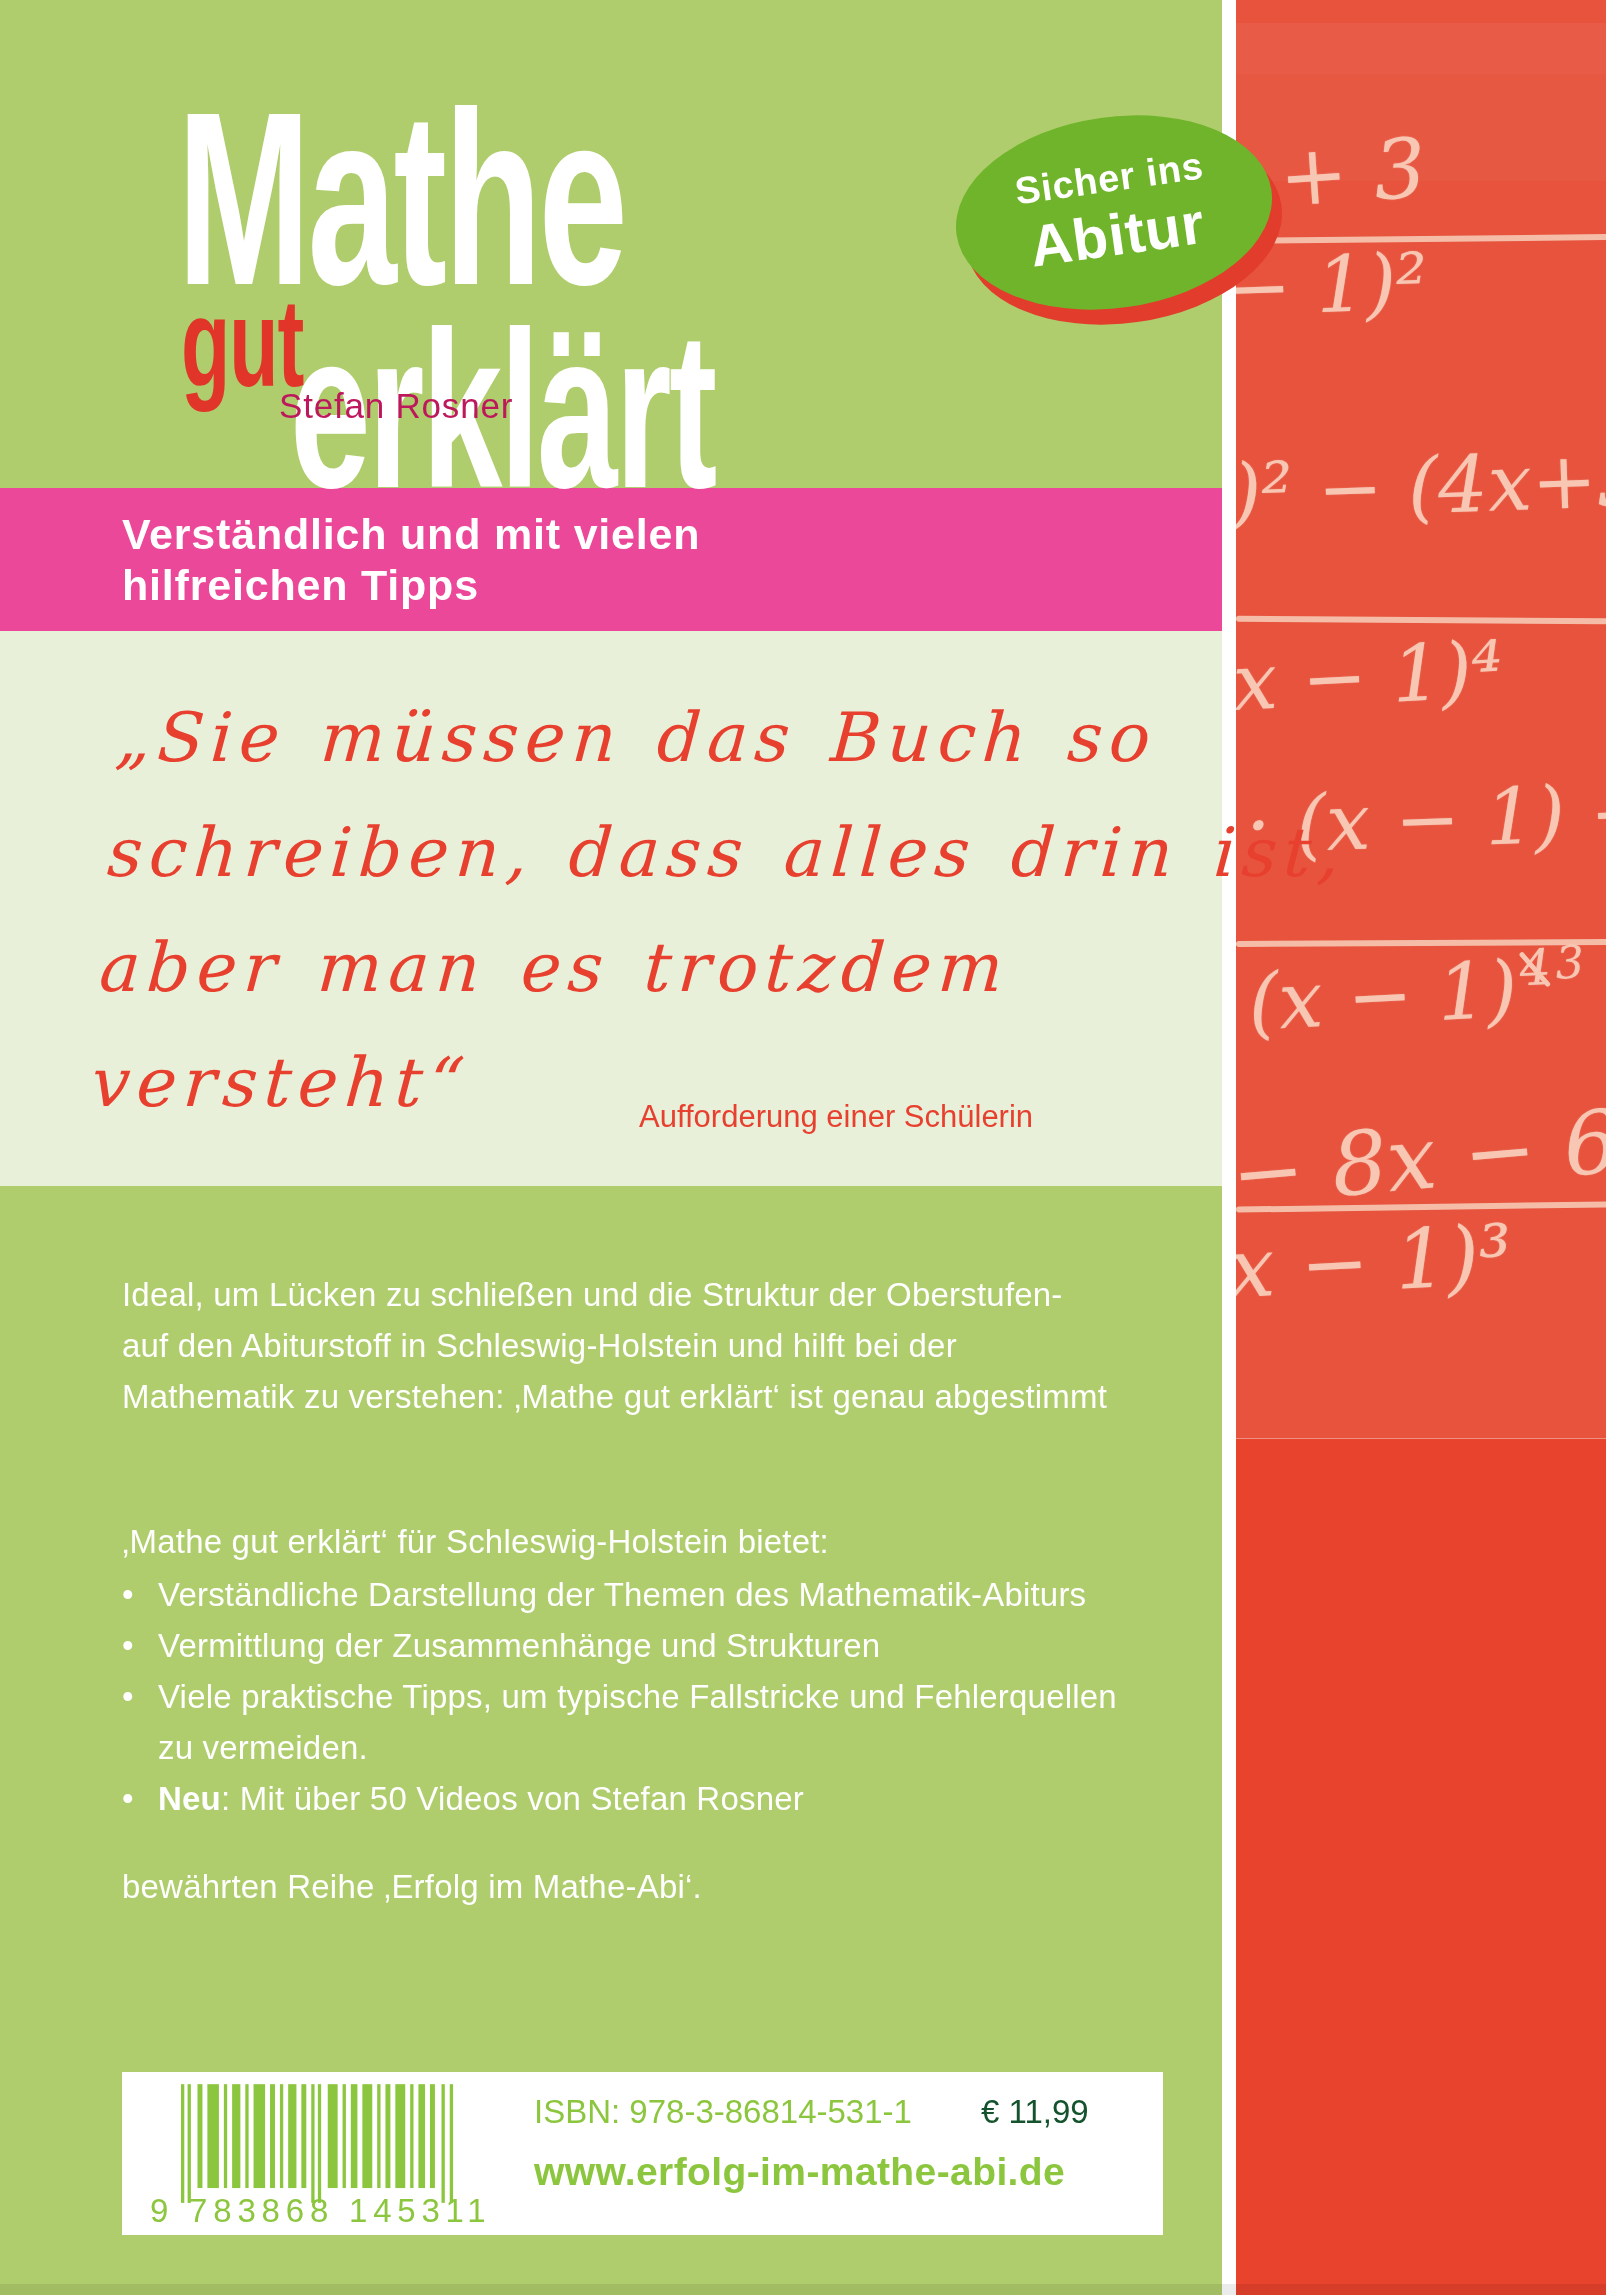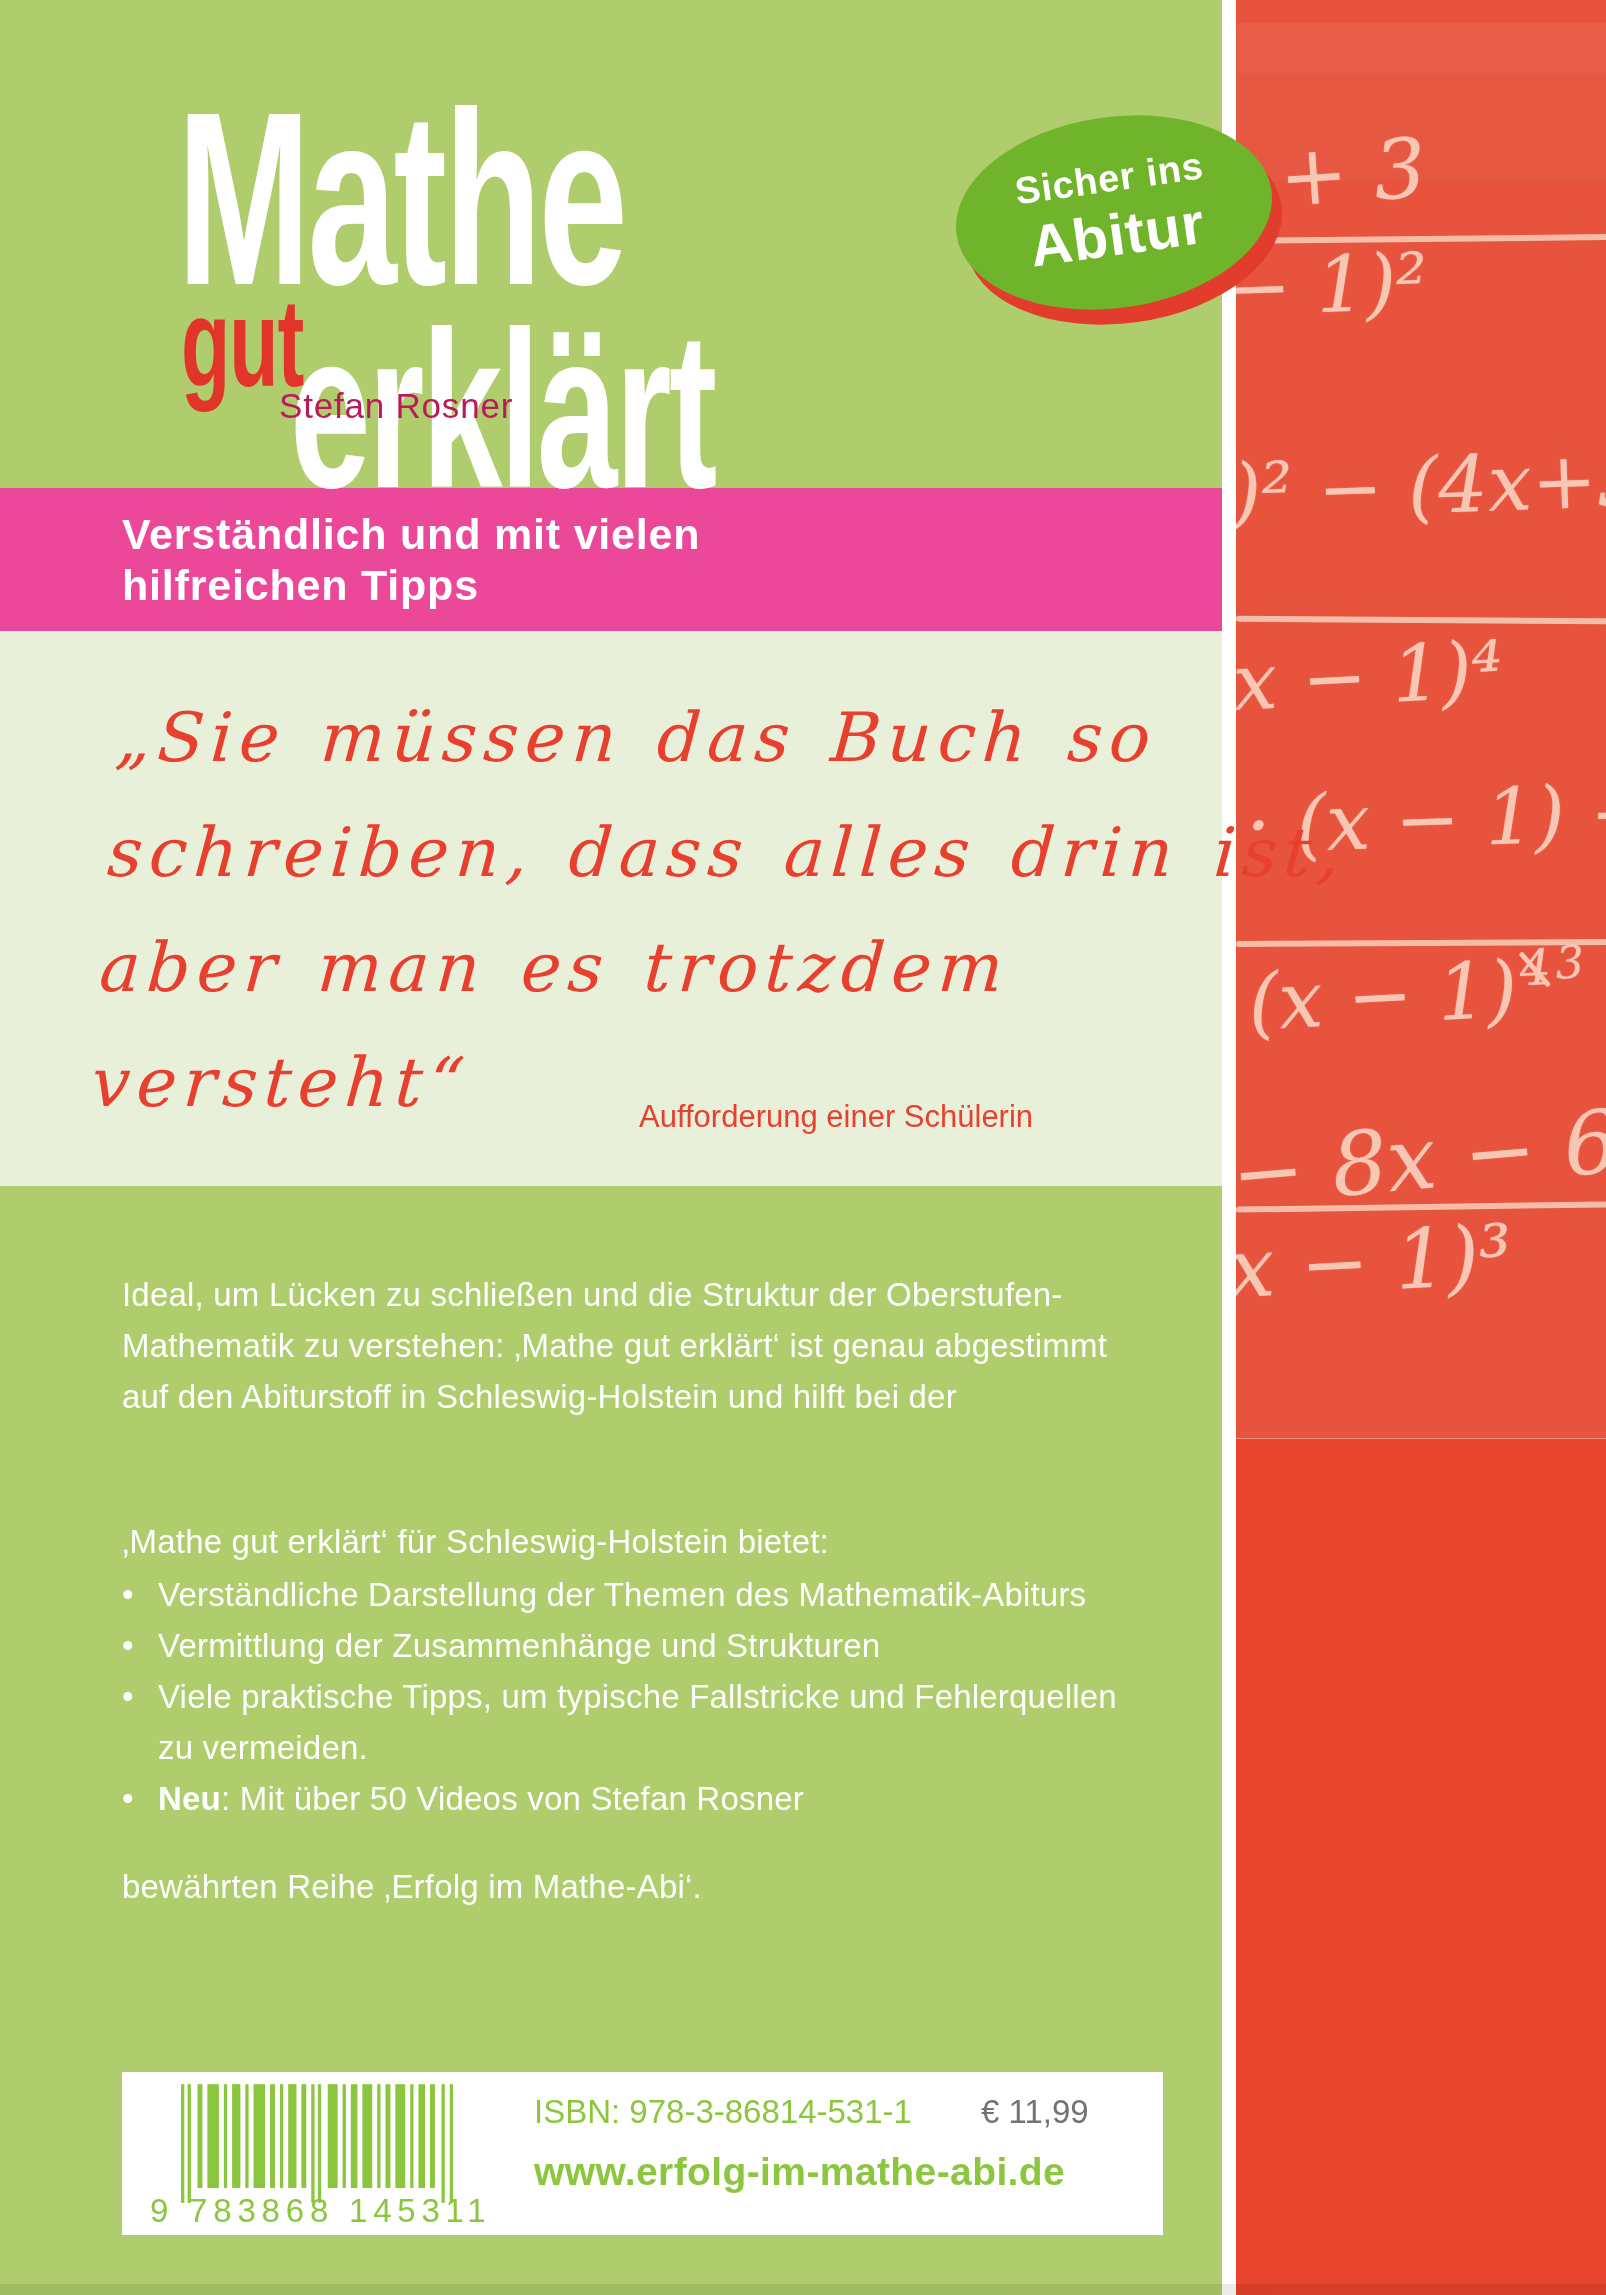--- a/index.html
+++ b/index.html
@@ -81,21 +81,21 @@
   .p2 { top:1861px; }
   .b { font-weight:bold; }
 
   
   .footer-bar { position:absolute; left:122px; top:2072px; width:1041px; height:163px;
                 background:#ffffff; z-index:3; }
   .barcode { position:absolute; left:59px; top:11.5px; width:277px; height:124px; }
   .barcode-number { position:absolute; left:28px; top:120px; width:330px; font-size:33px;
                     color:#8cc63f; letter-spacing:5.8px; white-space:nowrap; }
   .isbn  { position:absolute; left:412px; top:21.4px; font-size:33px; color:#8cc63f; white-space:nowrap; }
-  .price { position:absolute; left:859px; top:21.4px; font-size:33px; color:#737373; white-space:nowrap; }
+  .price { position:absolute; left:859px; top:21.4px; font-size:33px; color:#14532d; white-space:nowrap; }
   .url   { position:absolute; left:412px; top:78px; font-size:39px; font-weight:bold; color:#8cc63f;
            letter-spacing:0.4px; white-space:nowrap; }
 
   .bottom-shade { position:absolute; left:0; bottom:0; width:1607px; height:11.5px;
                   background:rgba(0,0,0,.08); z-index:6; }
 </style>
 </head>
 <body>
 
 <div class="page">
@@ -147,22 +147,22 @@
       <div>„Sie müssen das Buch so</div>
       <div>schreiben, dass alles drin ist,</div>
       <div>aber man es trotzdem</div>
       <div>versteht“</div>
     </div>
     <div class="quote-attr">Aufforderung einer Schülerin</div>
   </div>
 
   <div class="copy p1">
     <div>Ideal, um Lücken zu schließen und die Struktur der Oberstufen-</div>
+    <div>auf den Abiturstoff in Schleswig-Holstein und hilft bei der</div>
     <div>Mathematik zu verstehen: ‚Mathe gut erklärt‘ ist genau abgestimmt</div>
-    <div>auf den Abiturstoff in Schleswig-Holstein und hilft bei der</div>
   </div>
 
   <div class="copy intro">‚Mathe gut erklärt‘ für Schleswig-Holstein bietet:</div>
 
   <div class="copy bullets">
     <div class="li">
       <span class="blt">•</span>
       <span>Verständliche Darstellung der Themen des Mathematik-Abiturs</span>
     </div>
     <div class="li">

